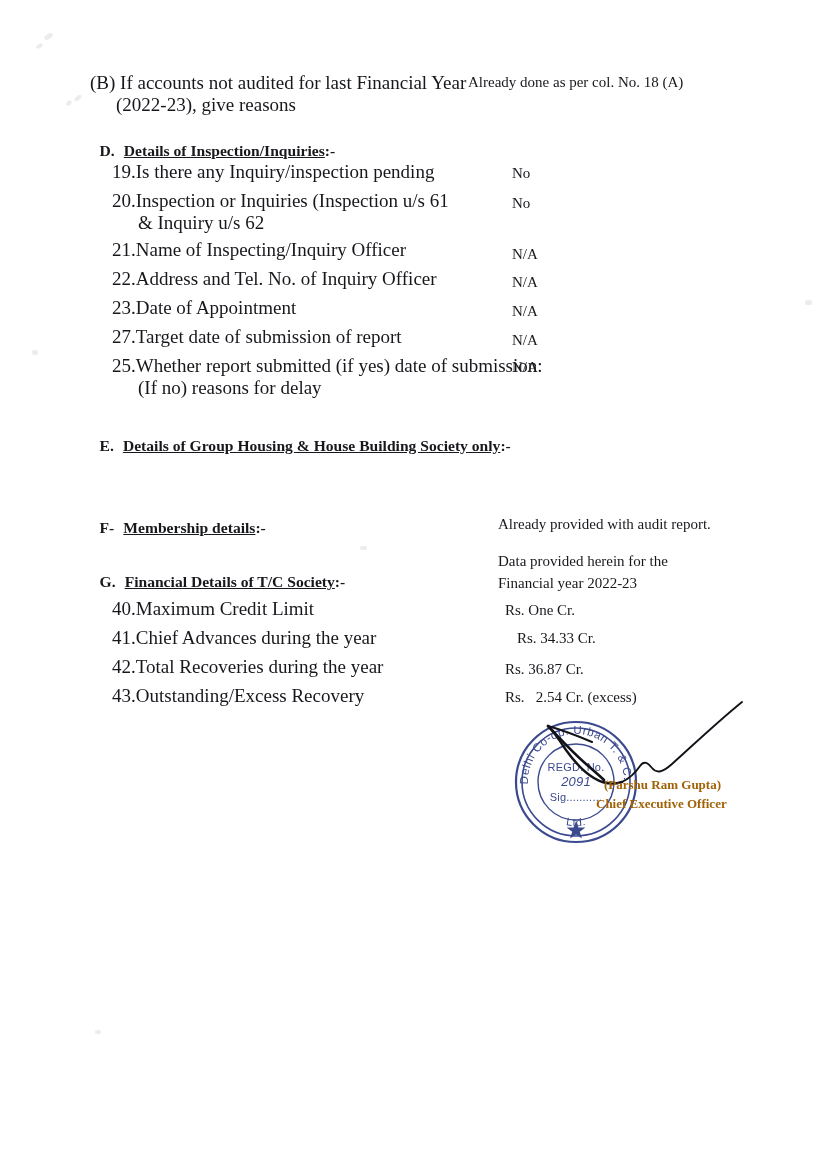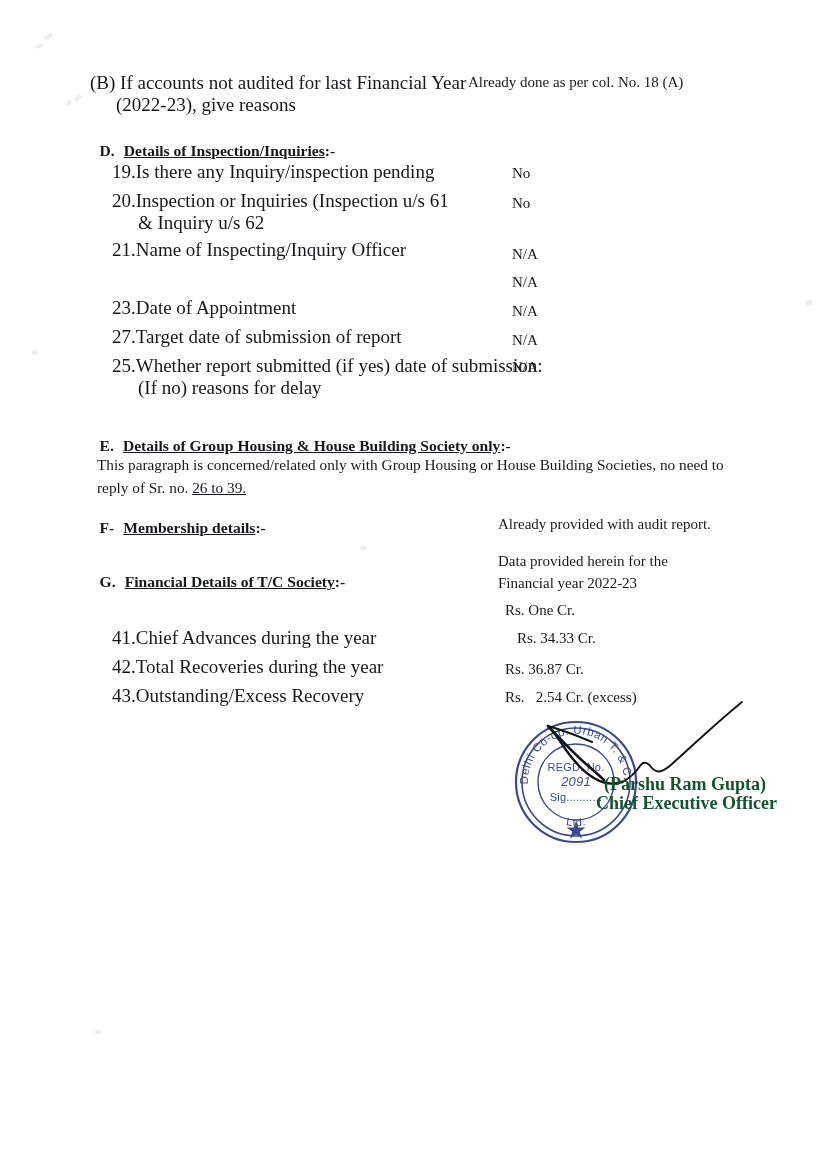--- a/index.html
+++ b/index.html
@@ -83,25 +83,25 @@
     position: absolute;
     left: 500px;
     top: 690px;
     width: 280px;
     height: 130px;
     pointer-events: none;
   }
 
   .signblock {
     position: absolute;
-    font-size: 18px;
+    font-size: 13px;
     font-weight: bold;
     line-height: 19px;
     white-space: pre;
-    color: #14532d;
+    color: #a16207;
   }
 </style>
 </head>
 <body>
 
 <div class="page">
 
   <div class="speck" style="left:44px;top:34px;width:9px;height:5px;transform:rotate(-35deg);"></div>
   <div class="speck" style="left:36px;top:44px;width:7px;height:4px;transform:rotate(-30deg);"></div>
   <div class="speck" style="left:74px;top:96px;width:8px;height:4px;transform:rotate(-40deg);"></div>
@@ -128,20 +128,23 @@
     <span class="n">20.</span><span style="white-space:pre-wrap;">Inspection or Inquiries (Inspection u/s 61
 &amp; Inquiry u/s 62</span>
   </div>
   <div class="val" style="left:512px;top:193px;">No</div>
 
   <div class="hang" style="left:112px;top:239px;width:400px;">
     <span class="n">21.</span><span>Name of Inspecting/Inquiry Officer</span>
   </div>
   <div class="val" style="left:512px;top:244px;">N/A</div>
 
+  <div class="hang" style="left:112px;top:268px;width:400px;">
+    <span class="n">22.</span><span>Address and Tel. No. of Inquiry Officer</span>
+  </div>
   <div class="val" style="left:512px;top:272px;">N/A</div>
 
   <div class="hang" style="left:112px;top:297px;width:400px;">
     <span class="n">23.</span><span>Date of Appointment</span>
   </div>
   <div class="val" style="left:512px;top:301px;">N/A</div>
 
   <div class="hang" style="left:112px;top:326px;width:400px;">
     <span class="n">27.</span><span>Target date of submission of report</span>
   </div>
@@ -150,35 +153,35 @@
   <div class="hang" style="left:112px;top:355px;width:410px;">
     <span class="n">25.</span><span style="white-space:pre-wrap;">Whether report submitted (if yes) date of submission:
 (If no) reasons for delay</span>
   </div>
   <div class="val" style="left:512px;top:357px;">N/A</div>
 
   <div class="sec" style="left:84px;top:414px;">
     <span class="letter">E.</span><span class="ttl">Details of Group Housing &amp; House Building Society only</span><span>:-</span>
   </div>
 
-  <div class="para" style="left:97px;top:453px;width:646px;">
-    <span>This paragraph is concerned/related only with Group Housing or House Building Societies, no need to reply of Sr. no. </span><span class="u">26 to 39.</span>
-  </div>
 
   <div class="sec" style="left:84px;top:496px;">
     <span class="letter">F-</span><span class="ttl">Membership details</span><span>:-</span>
   </div>
   <div class="val" style="left:498px;top:514px;">Already provided with audit report.</div>
 
   <div class="sec" style="left:84px;top:550px;">
     <span class="letter">G.</span><span class="ttl">Financial Details of T/C Society</span><span>:-</span>
   </div>
   <div class="val" style="left:498px;top:550px;line-height:22px;">Data provided herein for the
 Financial year 2022-23</div>
 
+  <div class="hang" style="left:112px;top:598px;width:400px;">
+    <span class="n">40.</span><span>Maximum Credit Limit</span>
+  </div>
   <div class="val" style="left:505px;top:600px;">Rs. One Cr.</div>
 
   <div class="hang" style="left:112px;top:627px;width:400px;">
     <span class="n">41.</span><span>Chief Advances during the year</span>
   </div>
   <div class="val" style="left:517px;top:628px;">Rs. 34.33 Cr.</div>
 
   <div class="hang" style="left:112px;top:656px;width:400px;">
     <span class="n">42.</span><span>Total Recoveries during the year</span>
   </div>

